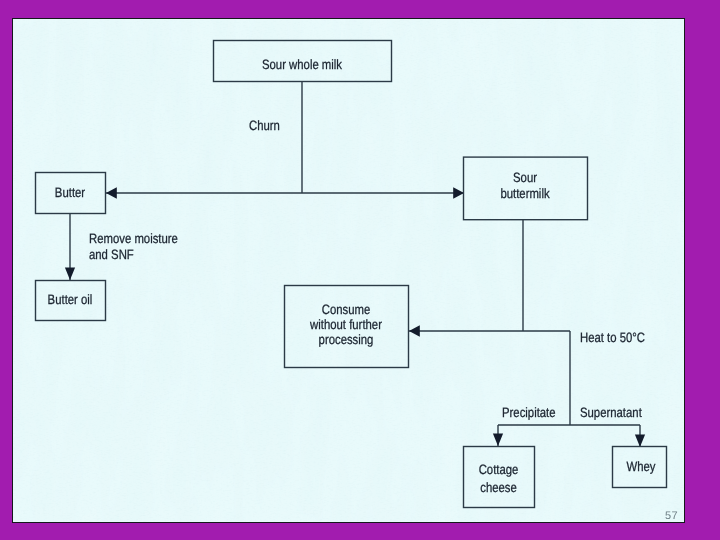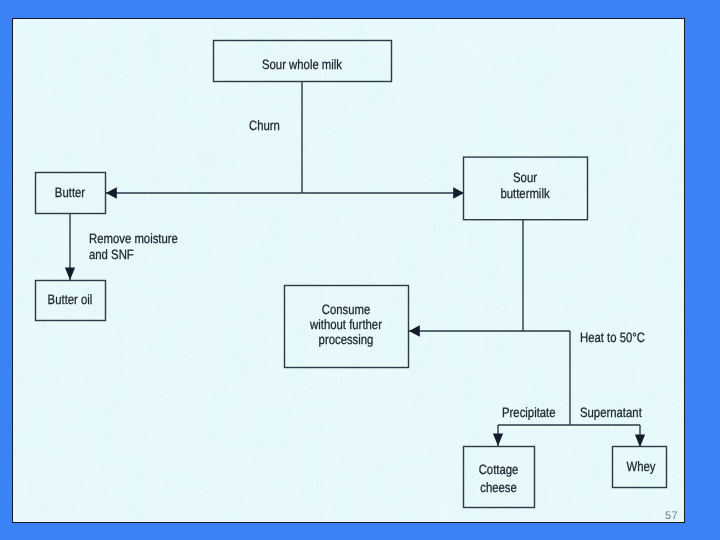--- a/index.html
+++ b/index.html
@@ -1,18 +1,18 @@
 <!DOCTYPE html>
 <html><head>
 <meta charset="utf-8">
 <title>Flow diagram</title>
 <style>
   html,body{margin:0;padding:0;background:#ffffff;}
   body{width:720px;height:540px;overflow:hidden;font-family:"Liberation Sans",sans-serif;}
-  #stage{position:relative;width:720px;height:540px;background:#3b82f6;}
+  #stage{position:relative;width:720px;height:540px;background:#a21caf;}
   #frame{position:absolute;left:12px;top:18px;width:673px;height:505px;
          border:1.6px solid #15181c;background:#ecfcfd;box-sizing:border-box;}
   #tex{position:absolute;inset:0;pointer-events:none;}
   #tex svg{width:100%;height:100%;display:block;}
   svg#dia{position:absolute;left:0;top:0;width:720px;height:540px;
           filter:opacity(100%);transform:translateZ(0);}
   .bx{fill:none;stroke:#2b3a46;stroke-width:1.4;}
   .ln{stroke:#2b3a46;stroke-width:1.4;fill:none;}
   .ah{fill:#131c2c;}
   text{font-family:"Liberation Sans",sans-serif;fill:#1b2430;

